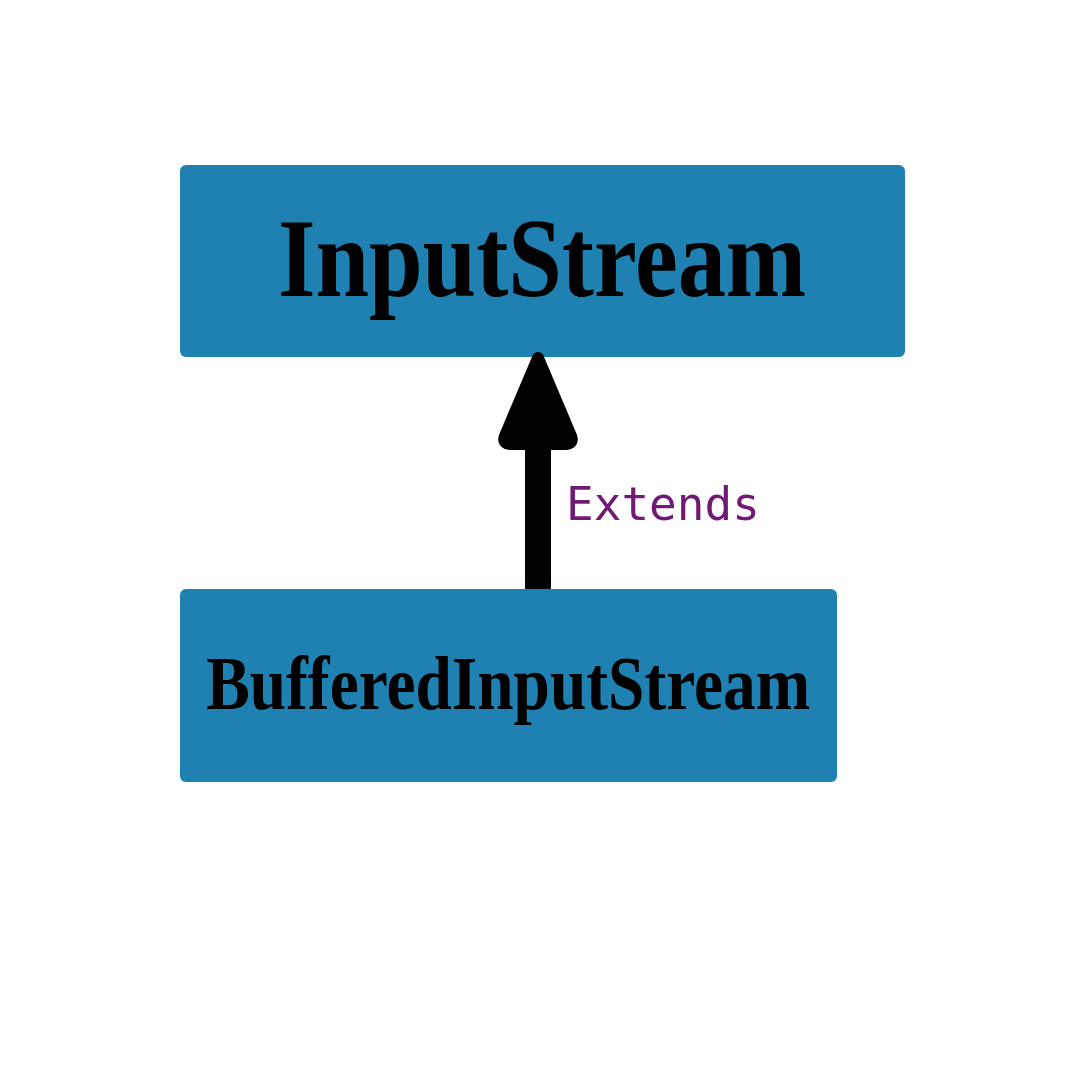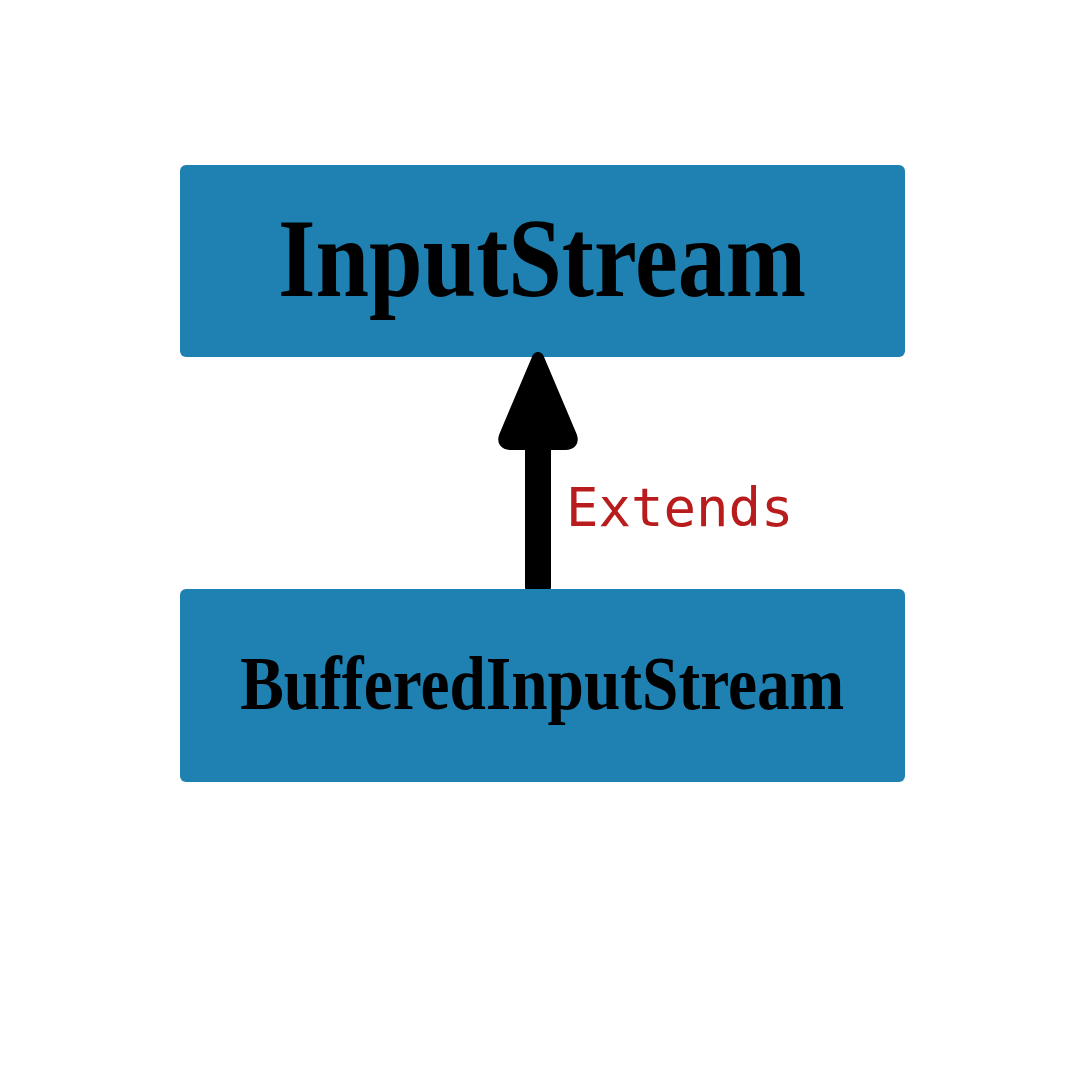--- a/index.html
+++ b/index.html
@@ -44,21 +44,21 @@
     height: 192px;
   }
   #node-superclass .node-label {
     font-size: 112px;
     margin-top: -6px;
   }
 
   #node-subclass {
     left: 180px;
     top: 589px;
-    width: 725px;
+    width: 657px;
     height: 193px;
   }
   #node-subclass .node-label {
     font-size: 76px;
     margin-top: -6px;
   }
 
   
   #edge-extends {
     position: absolute;
@@ -67,23 +67,23 @@
     width: 90px;
     height: 242px;
   }
 
   
   #edge-label-extends {
     position: absolute;
     left: 566px;
     top: 481px;
     font-family: "DejaVu Sans Mono", "Liberation Mono", monospace;
-    font-size: 54px;
+    font-size: 46px;
     line-height: 1;
-    color: #b91c1c;
+    color: #701a75;
     white-space: nowrap;
     letter-spacing: 0px;
   }
 </style>
 </head>
 <body>
 
 <div id="canvas">
 
   <div class="node-box" id="node-superclass" style="background:#1f81b2;">

